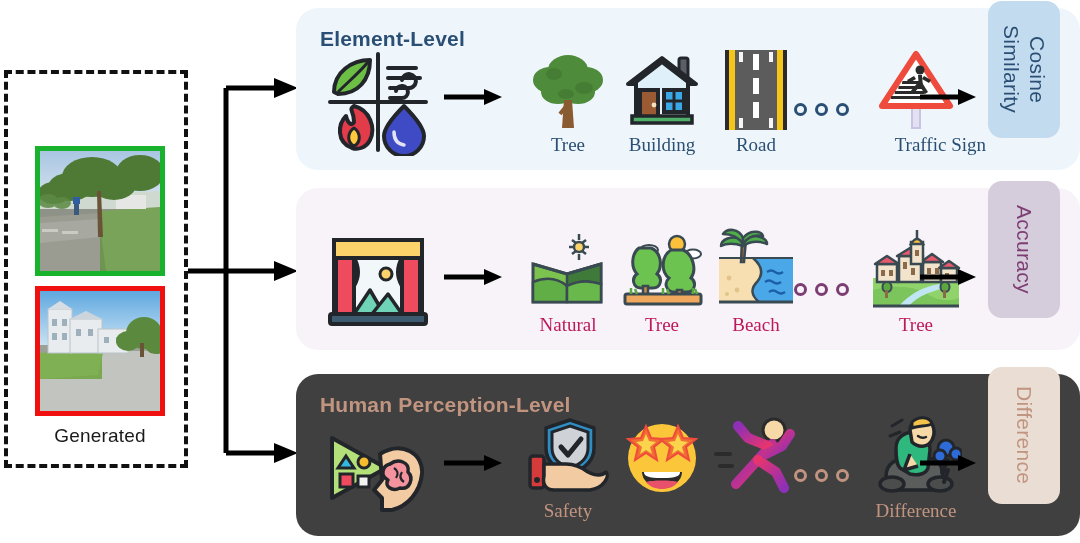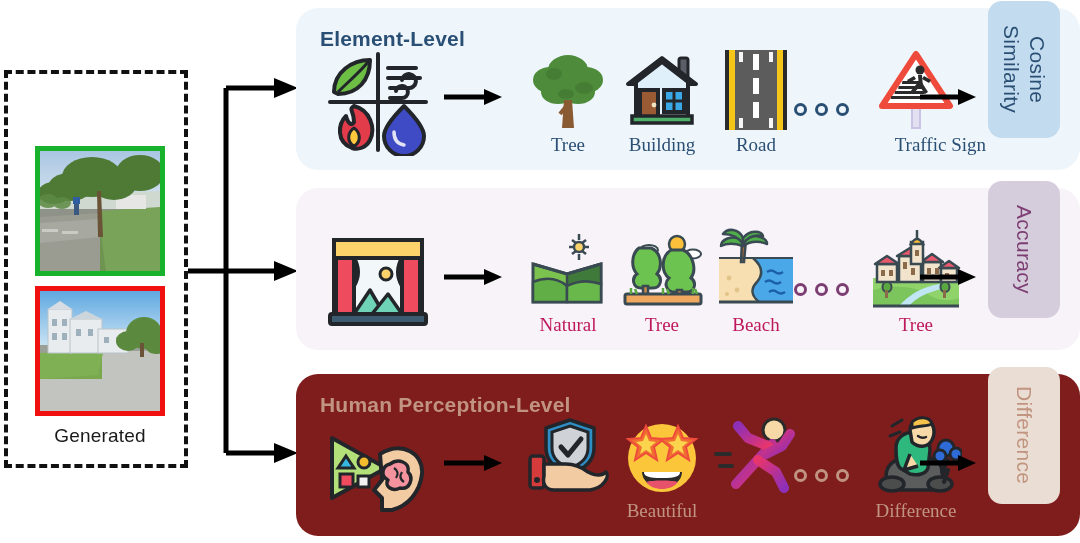--- a/index.html
+++ b/index.html
@@ -37,21 +37,21 @@
   
   .connector{position:absolute;left:186px;top:0;width:120px;height:543px;}
 
   
   .panel{
     position:absolute;left:296px;width:784px;border-radius:22px;
     box-sizing:border-box;
   }
   .panel.r1{top:8px;height:162px;background:#eff6fb;}
   .panel.r2{top:188px;height:162px;background:#f7f3f8;}
-  .panel.r3{top:374px;height:162px;background:#7f1d1d;}
+  .panel.r3{top:374px;height:162px;background:#404040;}
 
   .panel-title{
     position:absolute;left:24px;top:19px;
     font-size:21px;letter-spacing:.2px;white-space:nowrap;font-weight:bold;
   }
   .r1 .panel-title{color:#2a4f74;}
   .r2 .panel-title{color:#7c3d72;}
   .r3 .panel-title{color:#c19480;}
 
   
@@ -539,38 +539,38 @@
       <div class="glyph">
         <svg width="88" height="84" viewBox="0 0 88 84" aria-hidden="true">
           <path d="M46 6 L70 14 L70 34 C70 48 58 56 46 60 C34 56 22 48 22 34 L22 14 Z" fill="#2f8ec4" stroke="#22262b" stroke-width="3.5" stroke-linejoin="round"></path>
           <path d="M46 12 L64 18 L64 34 C64 45 55 51 46 54 C37 51 28 45 28 34 L28 18 Z" fill="#cfd3d8" stroke="#22262b" stroke-width="3"></path>
           <path d="M37 33 L44 41 L57 25" stroke="#22262b" stroke-width="5" fill="none" stroke-linecap="round" stroke-linejoin="round"></path>
           <rect x="6" y="42" width="14" height="32" rx="3" fill="#d63b3b" stroke="#22262b" stroke-width="3.5"></rect>
           <circle cx="13" cy="66" r="3" fill="#22262b"></circle>
           <path d="M20 50 L42 50 C50 50 56 52 64 58 C72 62 78 62 82 58 C86 62 80 74 66 76 L30 76 C22 76 18 70 20 62 Z" fill="#f2cba2" stroke="#22262b" stroke-width="3.5" stroke-linejoin="round"></path>
         </svg>
       </div>
+      <div class="cap">Safety</div>
     </div>
 
     <div class="item" style="left:310px;">
       <div class="glyph">
         <svg width="84" height="84" viewBox="0 0 84 84" aria-hidden="true">
           <circle cx="42" cy="44" r="34" fill="#fcc63b"></circle>
           <path d="M42 74 C30 74 22 66 22 58 L62 58 C62 66 54 74 42 74 Z" fill="#2b2b2b"></path>
           <path d="M24 58 L60 58 C60 62 56 64 42 64 C28 64 24 62 24 58 Z" fill="#ffffff"></path>
           <path d="M26 68 C30 73 36 75 42 75 C48 75 54 73 58 68 C52 66 32 66 26 68 Z" fill="#e8516a"></path>
           <g>
             <path d="M26 12 L31 24 L44 25 L34 33 L37 46 L26 39 L15 46 L18 33 L8 25 L21 24 Z" fill="#f07030" stroke="#ef4b3c" stroke-width="2"></path>
             <path d="M58 12 L63 24 L76 25 L66 33 L69 46 L58 39 L47 46 L50 33 L40 25 L53 24 Z" fill="#f07030" stroke="#ef4b3c" stroke-width="2"></path>
           </g>
           <path d="M26 20 L29 27 L36 28 L30 33 L32 40 L26 36 L20 40 L22 33 L16 28 L23 27 Z" fill="#fcd34d"></path>
           <path d="M58 20 L61 27 L68 28 L62 33 L64 40 L58 36 L52 40 L54 33 L48 28 L55 27 Z" fill="#fcd34d"></path>
         </svg>
       </div>
-      <div class="cap">Beautiful</div>
     </div>
 
     <div class="item" style="left:404px;">
       <div class="glyph">
         <svg width="84" height="84" viewBox="0 0 84 84" aria-hidden="true">
           <defs>
             <linearGradient id="runA" x1="0" y1="0" x2="1" y2="1">
               <stop offset="0" stop-color="#8e2fb8"></stop>
                 <stop offset="1" stop-color="#e8356c"></stop>
             </linearGradient>

